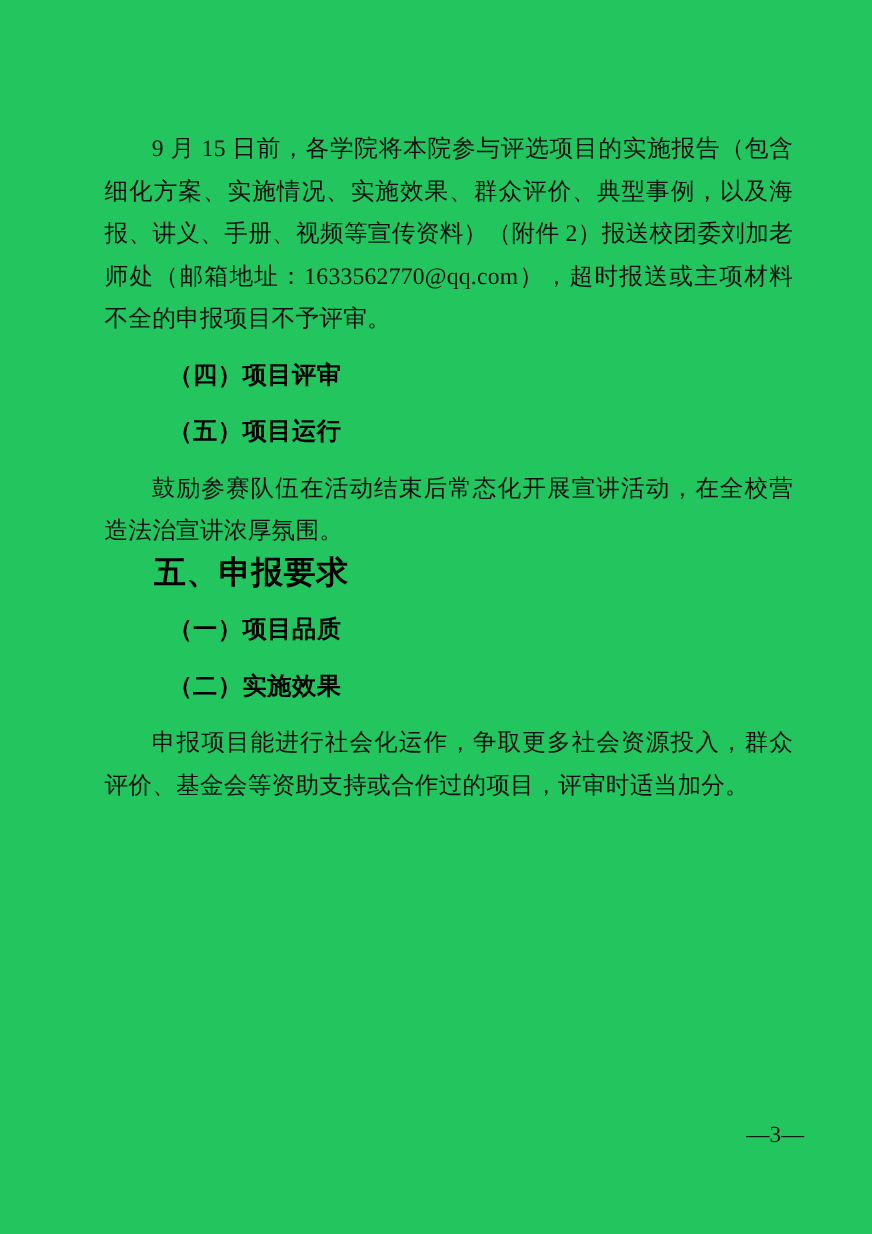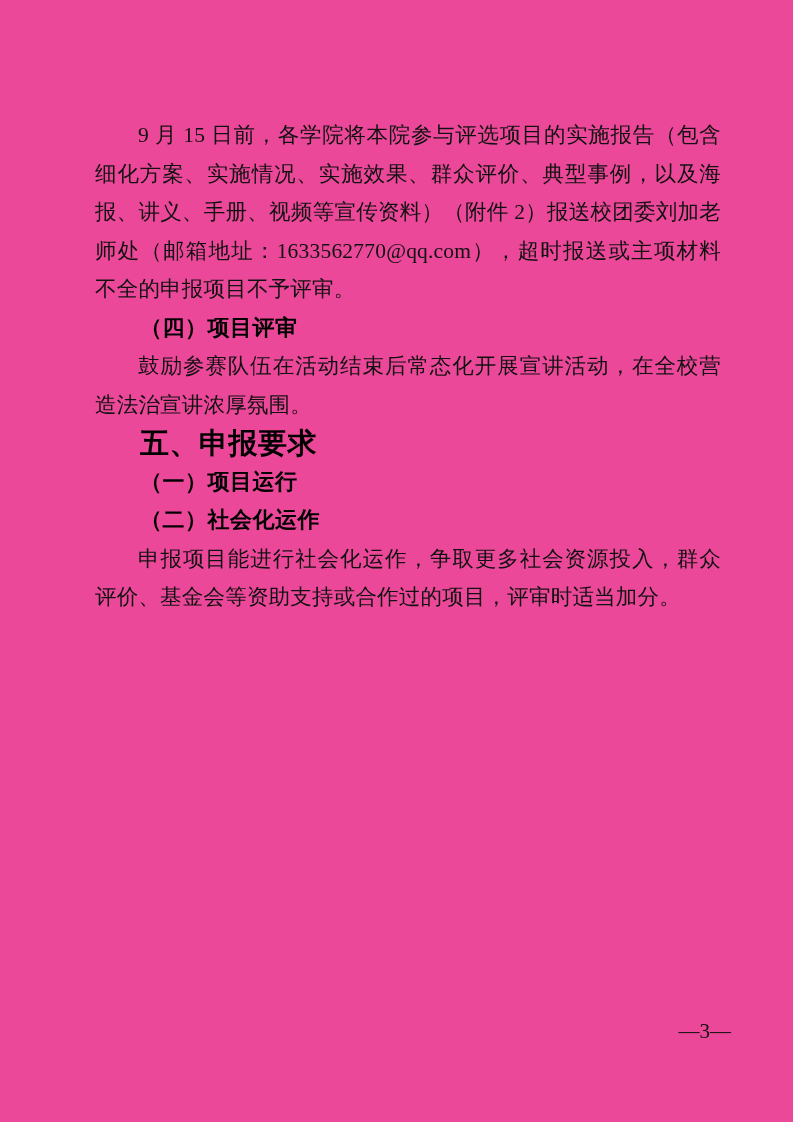--- a/index.html
+++ b/index.html
@@ -4,42 +4,42 @@
 <style>
   html, body {
     margin: 0;
     padding: 0;
     background: #ffffff;
   }
   .page {
     position: relative;
     width: 793px;
     height: 1122px;
-    background: #ec4899;
+    background: #22c55e;
     overflow: hidden;
   }
   .content {
     position: absolute;
     left: 95px;
     top: 116px;
     width: 626px;
   }
   .para {
     margin: 0;
     font-family: "Liberation Serif", "DejaVu Serif", serif;
     font-size: 21.5px;
     line-height: 38.5px;
     color: #111111;
     text-align: justify;
     text-justify: inter-ideograph;
     text-indent: 43px;
     letter-spacing: 0.2px;
   }
   .heading-kai {
-    margin: 0;
+    margin: 13px;
     font-family: Liberation Serif, serif;
     font-weight: bold;
     font-size: 22px;
     line-height: 38.5px;
     color: #000000;
     text-indent: 45px;
     letter-spacing: 0.5px;
   }
   .heading-hei {
     margin: 0;
@@ -62,20 +62,21 @@
     letter-spacing: 0;
   }
 </style>
 </head>
 <body>
 
 <div class="page">
   <div class="content">
       <p class="para">9 月 15 日前，各学院将本院参与评选项目的实施报告（包含细化方案、实施情况、实施效果、群众评价、典型事例，以及海报、讲义、手册、视频等宣传资料）（附件 2）报送校团委刘加老师处（邮箱地址：1633562770@qq.com），超时报送或主项材料不全的申报项目不予评审。</p>
       <p class="heading-kai">（四）项目评审</p>
+      <p class="heading-kai">（五）项目运行</p>
       <p class="para">鼓励参赛队伍在活动结束后常态化开展宣讲活动，在全校营造法治宣讲浓厚氛围。</p>
       <p class="heading-hei">五、申报要求</p>
-      <p class="heading-kai">（一）项目运行</p>
-      <p class="heading-kai">（二）社会化运作</p>
+      <p class="heading-kai">（一）项目品质</p>
+      <p class="heading-kai">（二）实施效果</p>
       <p class="para">申报项目能进行社会化运作，争取更多社会资源投入，群众评价、基金会等资助支持或合作过的项目，评审时适当加分。</p>
     </div>
   <div class="footer-page-number">—3—</div>
 </div>
 
 </body></html>

